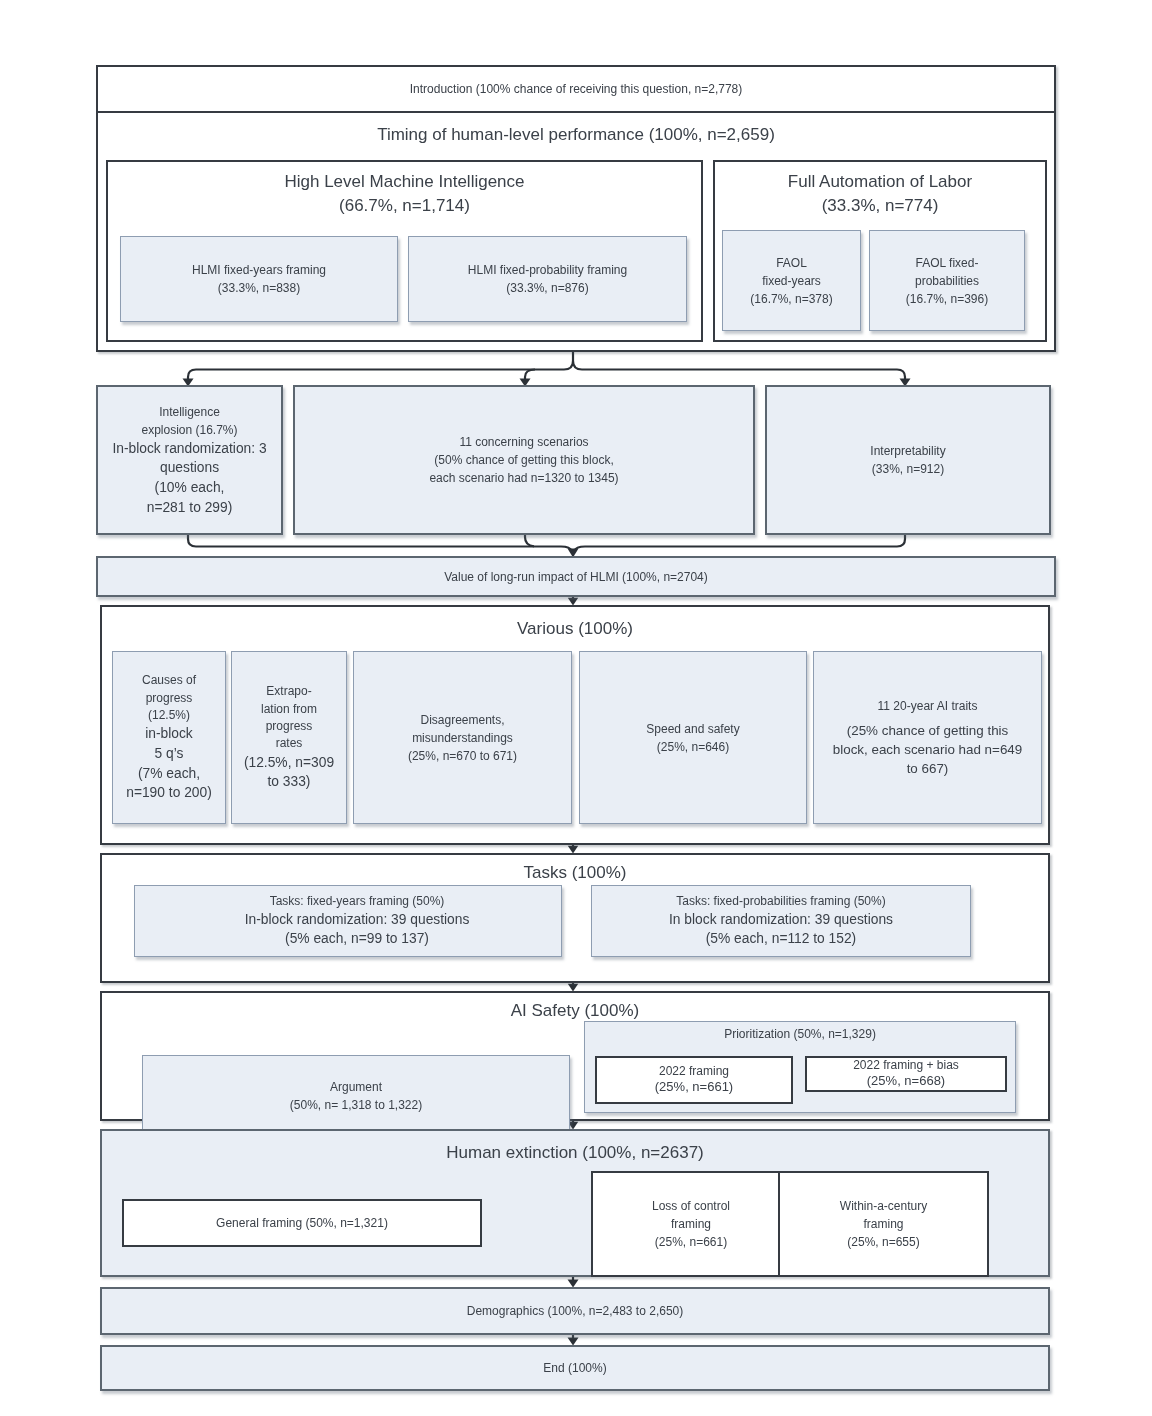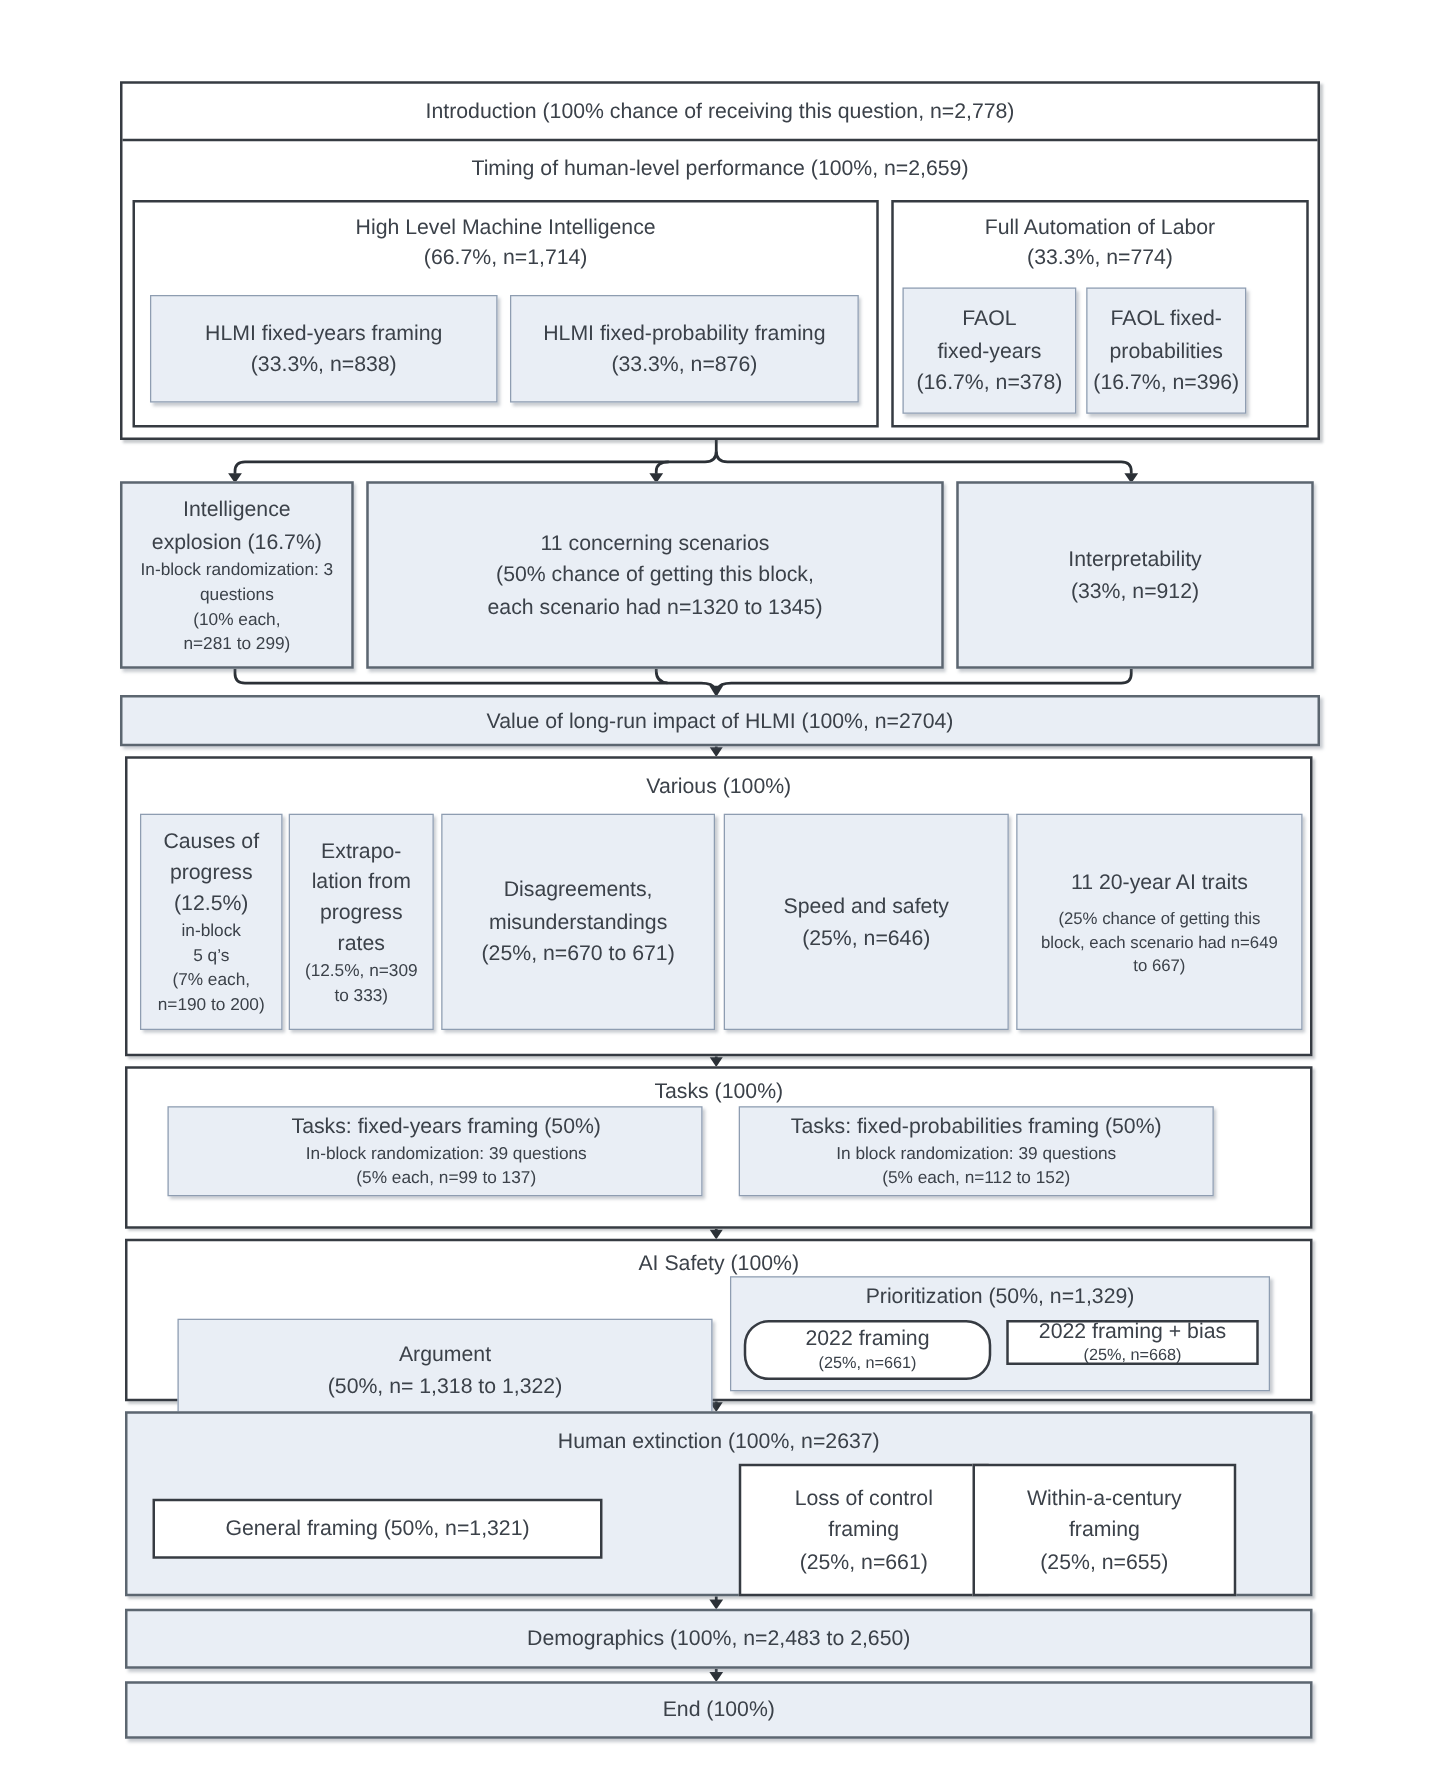--- a/index.html
+++ b/index.html
@@ -11,21 +11,21 @@
     --arrow:#2b3036;
     --background:#ffffff;
   }
   *{box-sizing:border-box;margin:0;padding:0;}
   html,body{background:var(--background);}
   .canvas{
     position:relative;width:1152px;height:1416px;background:var(--background);
     font-family:"Liberation Sans",sans-serif;color:var(--text);
   }
   .lines{white-space:pre-line;}
-  .t{font-size:17px;line-height:1.5;}
+  .t{font-size:12px;line-height:1.5;}
   .s{font-size:13.8px;line-height:1.42;}
   .frame{
     position:absolute;background:#fff;border:2px solid var(--frame-border);
     box-shadow:2px 2px 2px rgba(70,78,90,.30);
   }
   .bb{ 
     position:absolute;background:var(--box-fill);border:1.5px solid var(--light-border);
     box-shadow:2px 2.5px 2.5px rgba(95,105,120,.35);
     display:flex;flex-direction:column;align-items:center;justify-content:center;
     text-align:center;padding:2px;
@@ -106,21 +106,21 @@
     </div>
 
     <div class="subframe" style="left:615px;top:93px;width:334px;height:182px;">
       <div class="hd lines" style="top:8px;">Full Automation of Labor
 (33.3%, n=774)</div>
       <div class="bb" style="left:7px;top:68px;width:139px;height:101px;">
         <div class="t lines">FAOL
 fixed-years
 (16.7%, n=378)</div>
       </div>
-      <div class="bb" style="left:154px;top:68px;width:128px;height:101px;">
+      <div class="bb" style="left:154px;top:68px;width:156px;height:101px;">
         <div class="t lines">FAOL fixed-
 probabilities
 (16.7%, n=396)</div>
       </div>
     </div>
   </section>
 
   <div class="gb" style="left:96px;top:385px;width:187px;height:150px;">
     <div class="t lines">Intelligence
 explosion (16.7%)</div>
@@ -194,21 +194,21 @@
   </section>
 
   <section class="frame" style="left:100px;top:991px;width:950px;height:130px;">
     <div class="hd" style="top:6px;">AI Safety (100%)</div>
     <div class="bb" style="left:40px;top:34px;width:428px;height:82px;margin-top:28px;">
       <div class="t lines">Argument
 (50%, n= 1,318 to 1,322)</div>
     </div>
     <div class="bb" style="left:482px;top:28px;width:432px;height:92px;justify-content:flex-start;">
       <div class="t lines" style="line-height:1.35;margin-top:2px;">Prioritization (50%, n=1,329)</div>
-      <div class="wb" style="left:10px;top:34px;width:198px;height:48px;border-radius:20px;">
+      <div class="wb" style="left:10px;top:34px;width:198px;height:48px;">
         <div class="t lines" style="line-height:1.2;">2022 framing</div>
         <div class="s lines" style="font-size:13px;">(25%, n=661)</div>
       </div>
       <div class="wb" style="left:220px;top:34px;width:202px;height:36px;">
         <div class="t lines" style="line-height:1.2;">2022 framing + bias</div>
         <div class="s lines" style="font-size:13px;">(25%, n=668)</div>
       </div>
     </div>
   </section>
 

